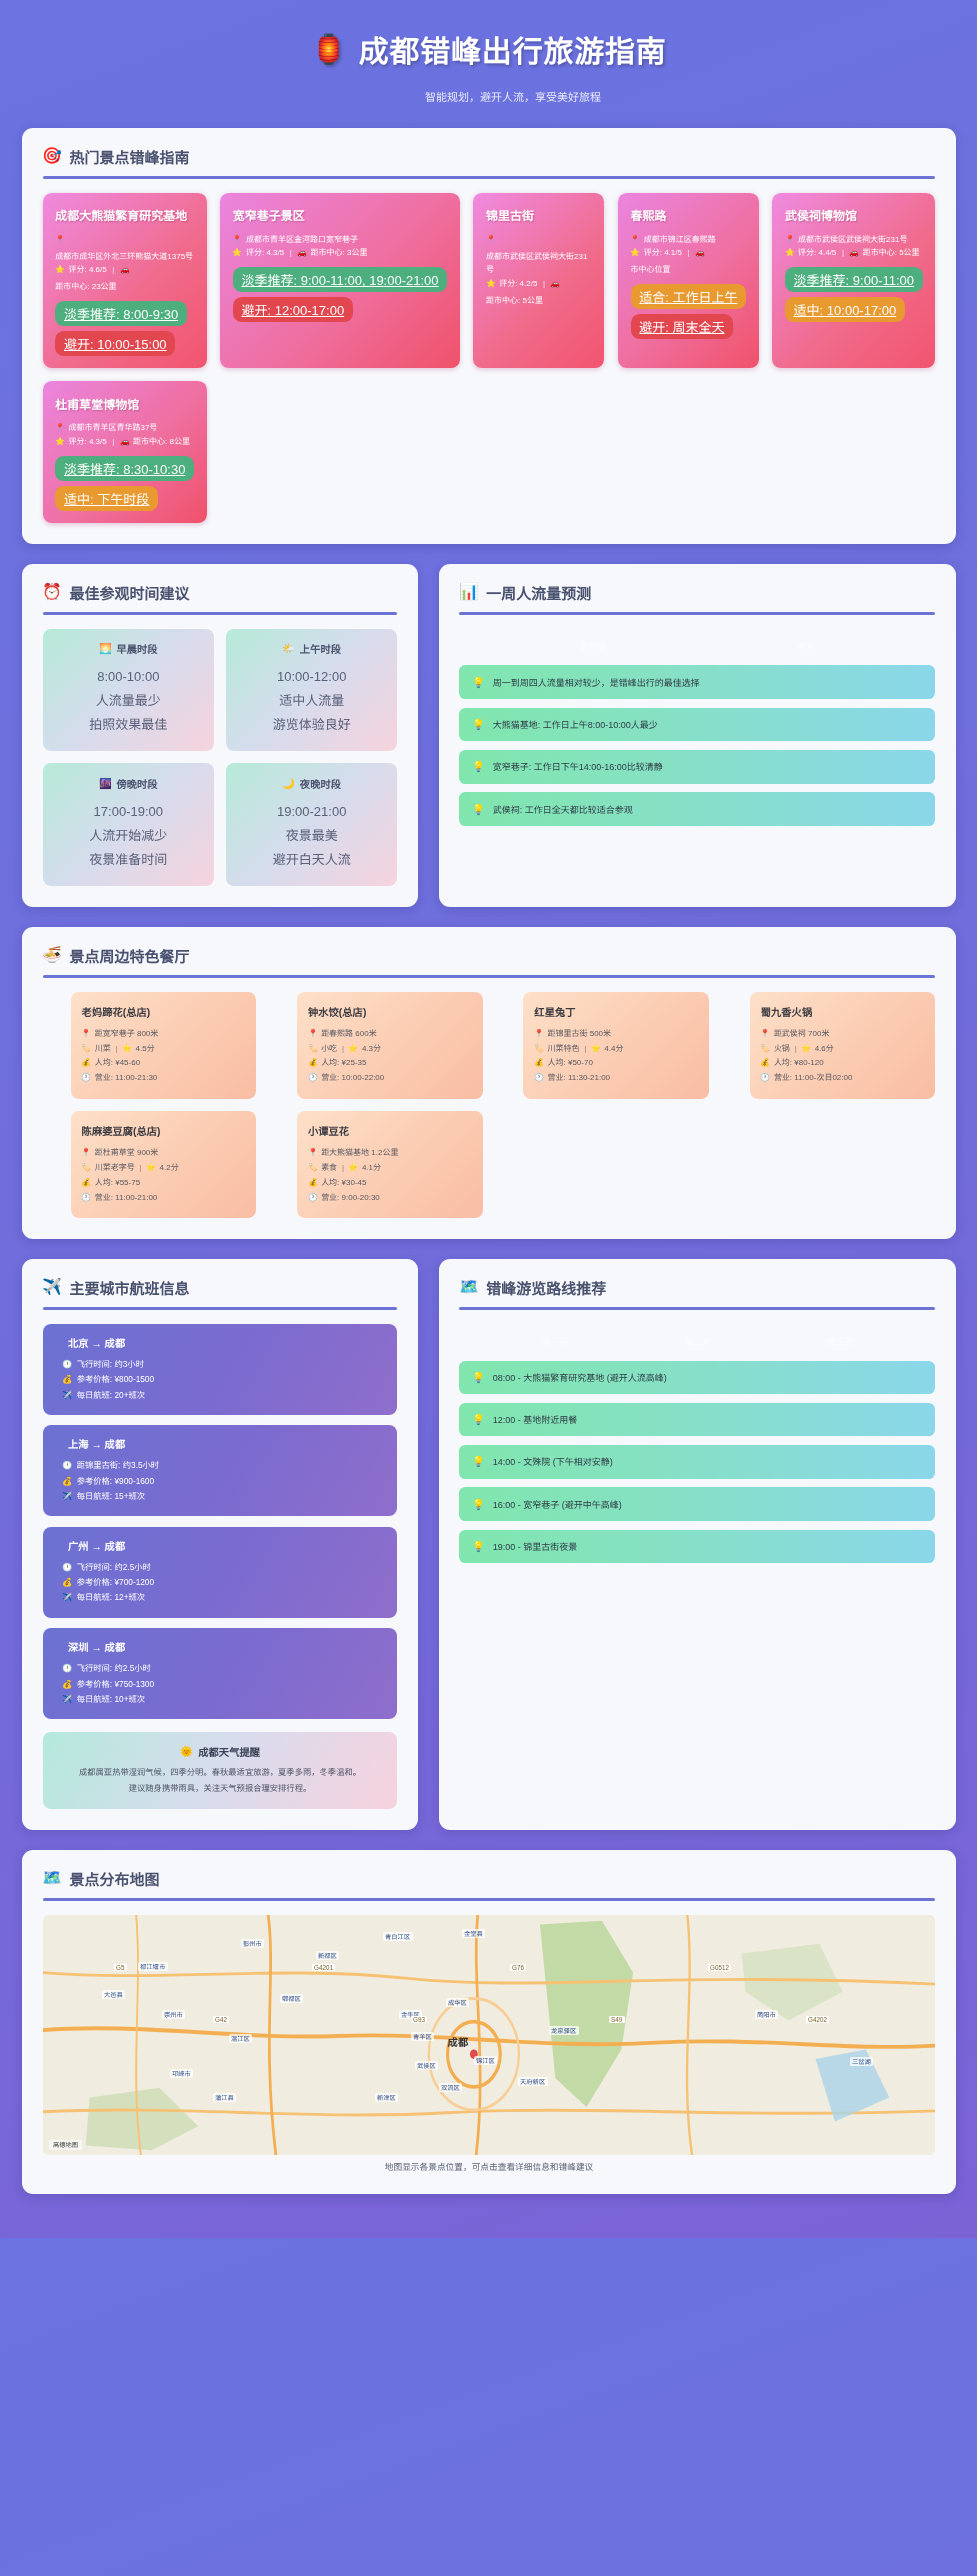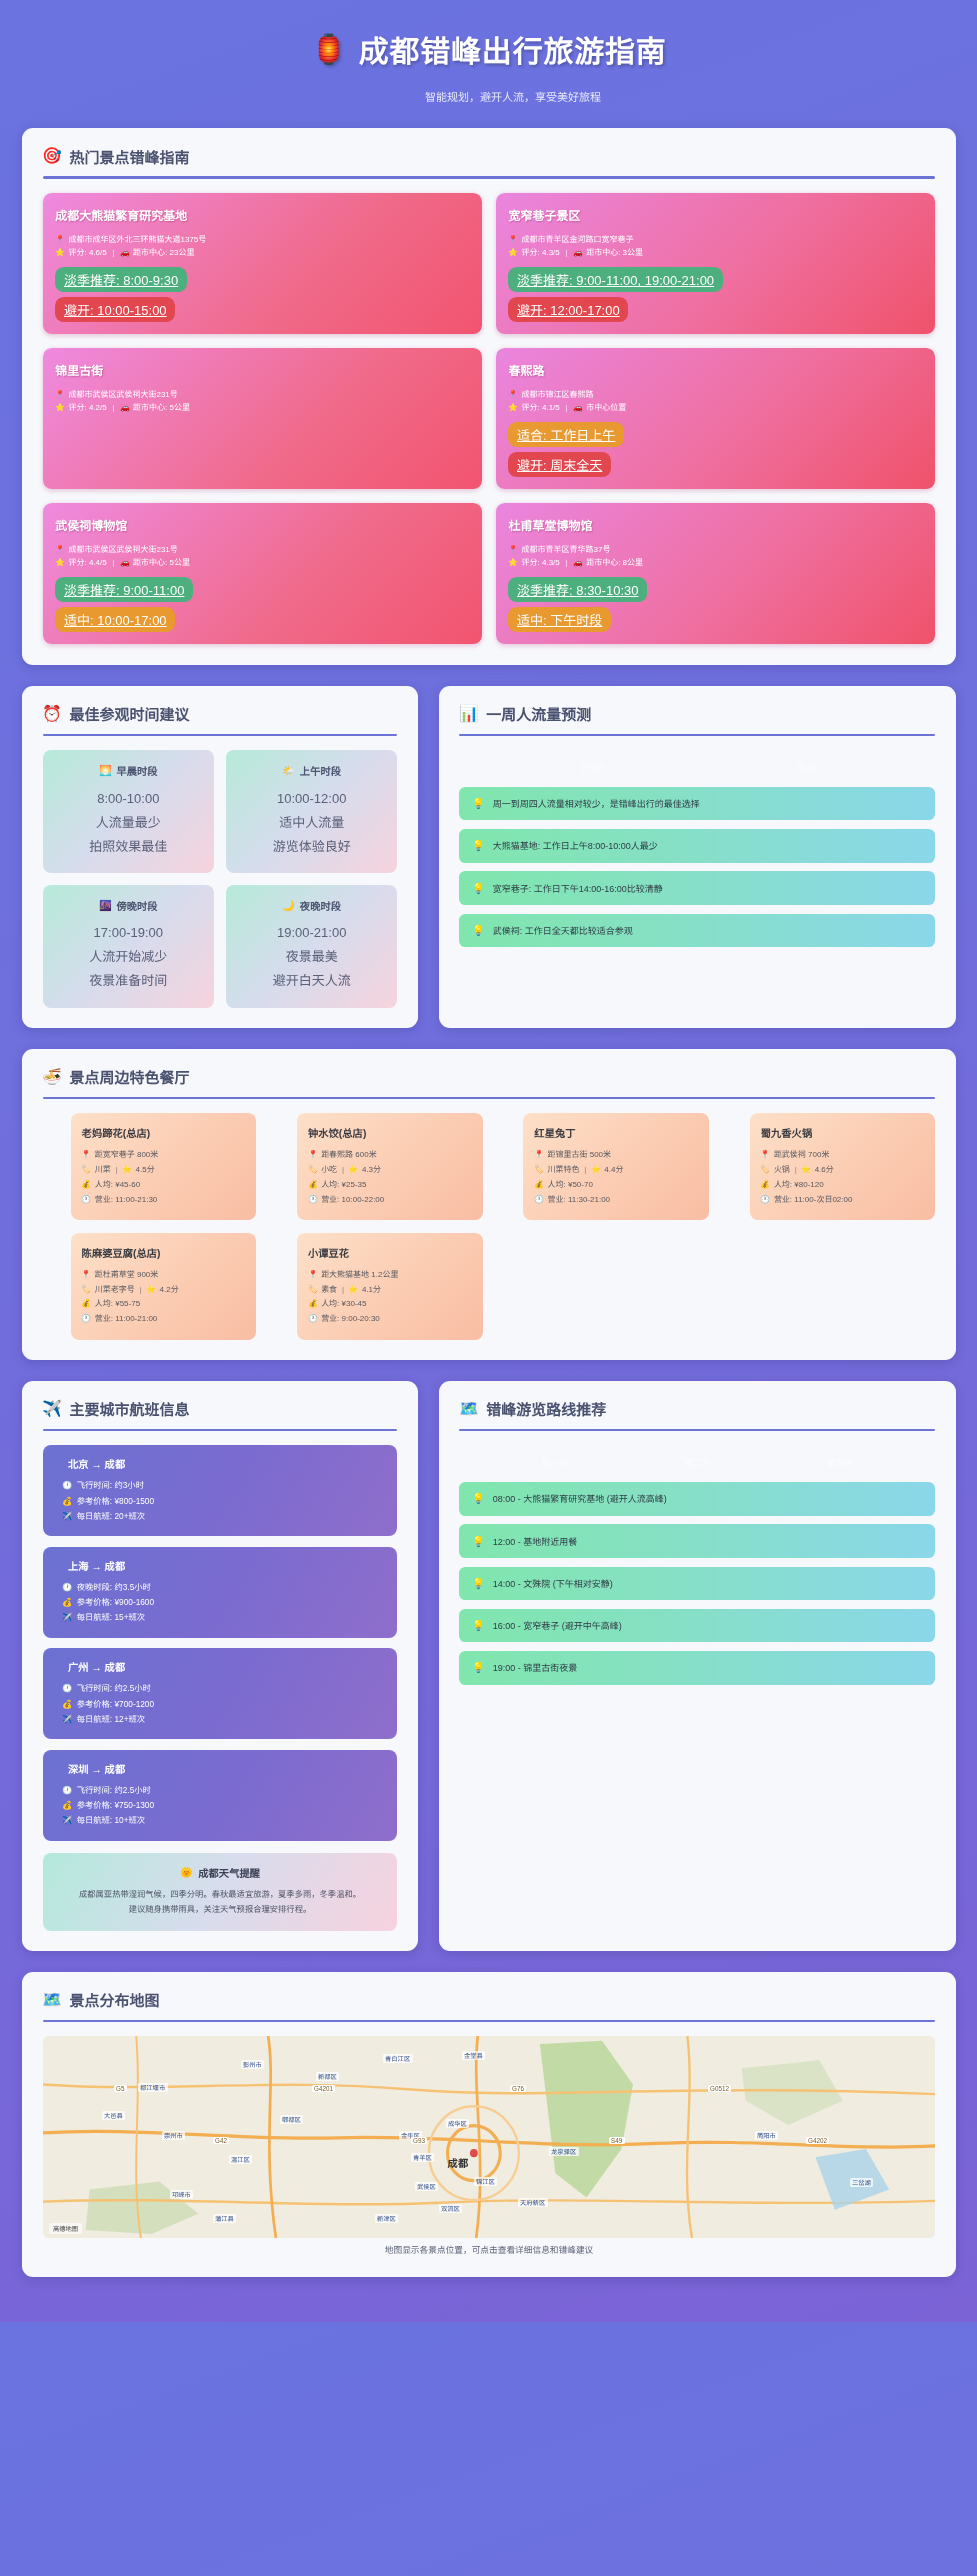--- a/index.html
+++ b/index.html
@@ -40,21 +40,21 @@
 
   .sec-title {
     font-size: 15px; font-weight: bold; color: #4a5270;
     display: flex; align-items: center; gap: 7.1px;
     padding-bottom: 9.5px;
   }
   .sec-title .emoji { font-size: 16px; line-height: 1; }
   .sec-rule { height: 2.4px; background: #6b73d4; border-radius: 1.6px; margin-bottom: 14.2px; }
 
   
-  .attr-grid { display: grid; grid-template-columns: repeat(2, 1fr); gap: 13.4px; }
+  .attr-grid { display: grid; grid-template-columns: repeat(5, 1fr); gap: 13.4px; }
   .attr-card {
     border-radius: 8.7px; padding: 13.4px 12.7px 12px 12.7px; color: #ffffff;
     background: linear-gradient(135deg, #ef8ae0 0%, #f06a8a 60%, #f2546f 100%);
     box-shadow: 0 1.6px 5.5px rgba(170,60,120,.25);
   }
   .attr-card.v2 { background: linear-gradient(135deg, #ea85df 0%, #ef6fa0 55%, #f0526a 100%); }
   .attr-name {
     font-size: 12px; font-weight: bold; margin-bottom: 9.5px;
     text-shadow: 0.8px 0.8px 1.6px rgba(120,20,70,.35);
   }
@@ -119,21 +119,21 @@
   }
   .weather-title {
     font-size: 10.3px; font-weight: bold; color: #3c4256; margin-bottom: 6.3px;
     display: flex; align-items: center; justify-content: center; gap: 5.5px;
   }
   .weather-text { font-size: 8.3px; color: #4d5365; line-height: 1.85; }
 
   
   .map-wrap {
     border-radius: 6.3px; overflow: hidden; position: relative;
-    height: 202px; background: #efeade;
+    height: 240px; background: #efeade;
   }
   .map-note { text-align: center; font-size: 8.7px; color: #5c6276; padding-top: 5px; }
   .map-attr {
     position: absolute; left: 6.3px; bottom: 4.7px; font-size: 6.3px; color: #4a4a4a;
     background: rgba(255,255,255,.6); padding: 0.8px 4px; border-radius: 1.6px;
   }
   .map-label {
     position: absolute; font-size: 6.3px; color: #2f4f8a; background: rgba(255,255,255,.72);
     padding: 0 2.4px; border-radius: 1.6px; white-space: nowrap;
   }
@@ -504,21 +504,21 @@
           </div>
           <div class="flight-line">
             <span>✈️</span>
             <span>每日航班: 20+班次</span>
           </div>
         </div>
         <div class="flight-card">
           <div class="flight-route">上海 → 成都</div>
           <div class="flight-line">
             <span>🕐</span>
-            <span>夜晚时段: 约3.5小时</span>
+            <span>距锦里古街: 约3.5小时</span>
           </div>
           <div class="flight-line">
             <span>💰</span>
             <span>参考价格: ¥900-1600</span>
           </div>
           <div class="flight-line">
             <span>✈️</span>
             <span>每日航班: 15+班次</span>
           </div>
         </div>

